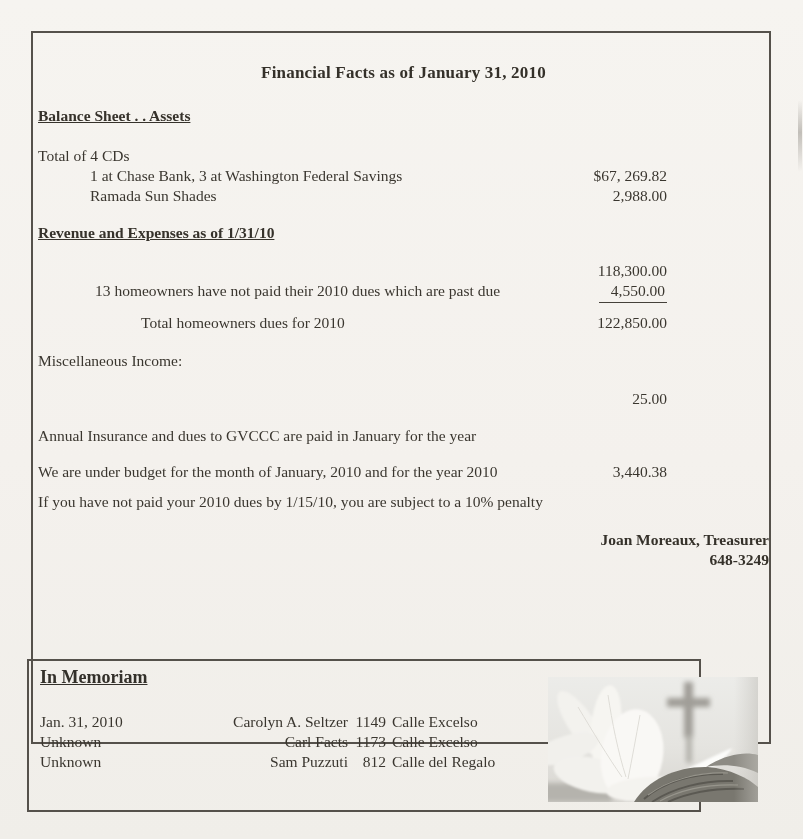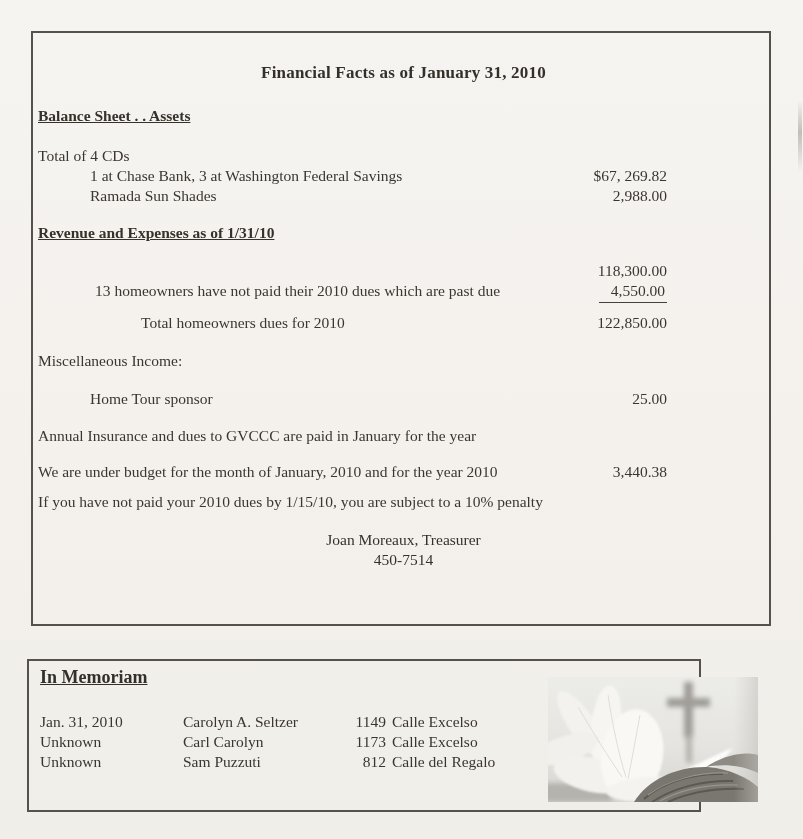--- a/index.html
+++ b/index.html
@@ -8,49 +8,49 @@
     background:linear-gradient(180deg,#f6f4f0 0%,#f4f1ed 55%,#f0eee9 100%);
     font-family:"Liberation Serif","DejaVu Serif",serif;
     color:#3a362f;
     -webkit-font-smoothing:antialiased;
   }
   .page{position:absolute;inset:0;}
   .panel{
     position:absolute;box-sizing:border-box;
     border:2px solid #55514b;background:transparent;
   }
-  .panel-financial{left:31px;top:31px;width:740px;height:595px;padding:29px 0 0 5px;}
+  .panel-financial{left:31px;top:31px;width:740px;height:713px;padding:29px 0 0 5px;}
   .panel-memoriam{left:27px;top:659px;width:674px;height:153px;padding:5px 0 0 11px;}
   .title{
     margin:0;font-size:17px;line-height:22px;font-weight:bold;text-align:center;
     color:#343029;letter-spacing:.2px;
   }
   .sec{
     margin:0;font-size:15.5px;line-height:20px;font-weight:bold;
     text-decoration:underline;display:table;color:#36322b;
   }
   .row{display:flex;font-size:15.5px;line-height:20px;}
   .lbl{white-space:pre-wrap;text-align:right;}
   .ind1{padding-left:52px;}
   .ind1b{padding-left:57px;}
   .ind2{padding-left:103px;}
   .val{margin-left:auto;text-align:right;padding-right:102px;white-space:pre-wrap;}
   .uline{display:inline-block;border-bottom:1.6px solid #45413a;padding:0 2px 1px 12px;}
   .mt16{margin-top:16px;}.mt17{margin-top:17px;}.mt18{margin-top:18px;}
   .mt19{margin-top:10px;}.mt20{margin-top:20px;}.mt22{margin-top:22px;}
-  .sig{font-size:15.5px;line-height:20px;font-weight:normal;text-align:center;color:#35312a;}
+  .sig{font-size:15.5px;line-height:20px;font-weight:bold;text-align:right;color:#35312a;}
   
   .mem-title{
     margin:0;font-size:18px;line-height:23px;font-weight:bold;
     text-decoration:underline;display:table;color:#33302a;
   }
   .mem-table{margin-top:23px;}
   .mem-row{display:flex;font-size:15.5px;line-height:20px;}
   .m-date{width:143px;}
-  .m-name{width:165px;}
+  .m-name{width:165px;text-align:right;}
   .m-num{display:inline-block;width:38px;text-align:right;margin-right:6px;}
   .photo{
     position:absolute;left:519px;top:16px;width:210px;height:125px;
     display:block;
   }
   .photo svg{display:block;width:100%;height:100%;}
   .scan-streak{
     position:absolute;right:1px;top:100px;width:4px;height:72px;
     background:linear-gradient(180deg,rgba(110,105,97,0) 0%,rgba(110,105,97,.38) 45%,rgba(110,105,97,0) 100%);
     border-radius:2px;pointer-events:none;
@@ -96,58 +96,57 @@
     <div class="row mt19">
       <span class="lbl ind2">Total homeowners dues for 2010</span>
       <span class="val">122,850.00</span>
     </div>
 
     <div class="row mt18">
       <span class="lbl">Miscellaneous Income:</span>
     </div>
 
     <div class="row mt18">
-      <span class="lbl ind1">Home Tour sponsor</span>
       <span class="val">25.00</span>
     </div>
 
     <div class="row mt17">
       <span class="lbl">Annual Insurance and dues to GVCCC are paid in January for the year</span>
     </div>
 
     <div class="row mt16">
       <span class="lbl">We are under budget for the month of January, 2010 and for the year 2010</span>
       <span class="val">3,440.38</span>
     </div>
 
     <div class="row mt19">
       <span class="lbl">If you have not paid your 2010 dues by 1/15/10, you are subject to a 10% penalty</span>
     </div>
 
 
     <div class="sig mt18">Joan Moreaux, Treasurer</div>
-    <div class="sig">450-7514</div>
+    <div class="sig">648-3249</div>
 
   </section>
 
   <section class="panel panel-memoriam">
 
     <h2 class="mem-title">In Memoriam</h2>
 
     <div class="mem-table">
 
       <div class="mem-row">
         <span class="m-date">Jan. 31, 2010</span>
         <span class="m-name">Carolyn A. Seltzer</span>
         <span class="m-addr"><span class="m-num">1149</span><span class="m-street">Calle Excelso</span></span>
       </div>
 
       <div class="mem-row">
         <span class="m-date">Unknown</span>
-        <span class="m-name">Carl Carolyn</span>
+        <span class="m-name">Carl Facts</span>
         <span class="m-addr"><span class="m-num">1173</span><span class="m-street">Calle Excelso</span></span>
       </div>
 
       <div class="mem-row">
         <span class="m-date">Unknown</span>
         <span class="m-name">Sam Puzzuti</span>
         <span class="m-addr"><span class="m-num">812</span><span class="m-street">Calle del Regalo</span></span>
       </div>
 
     </div>

